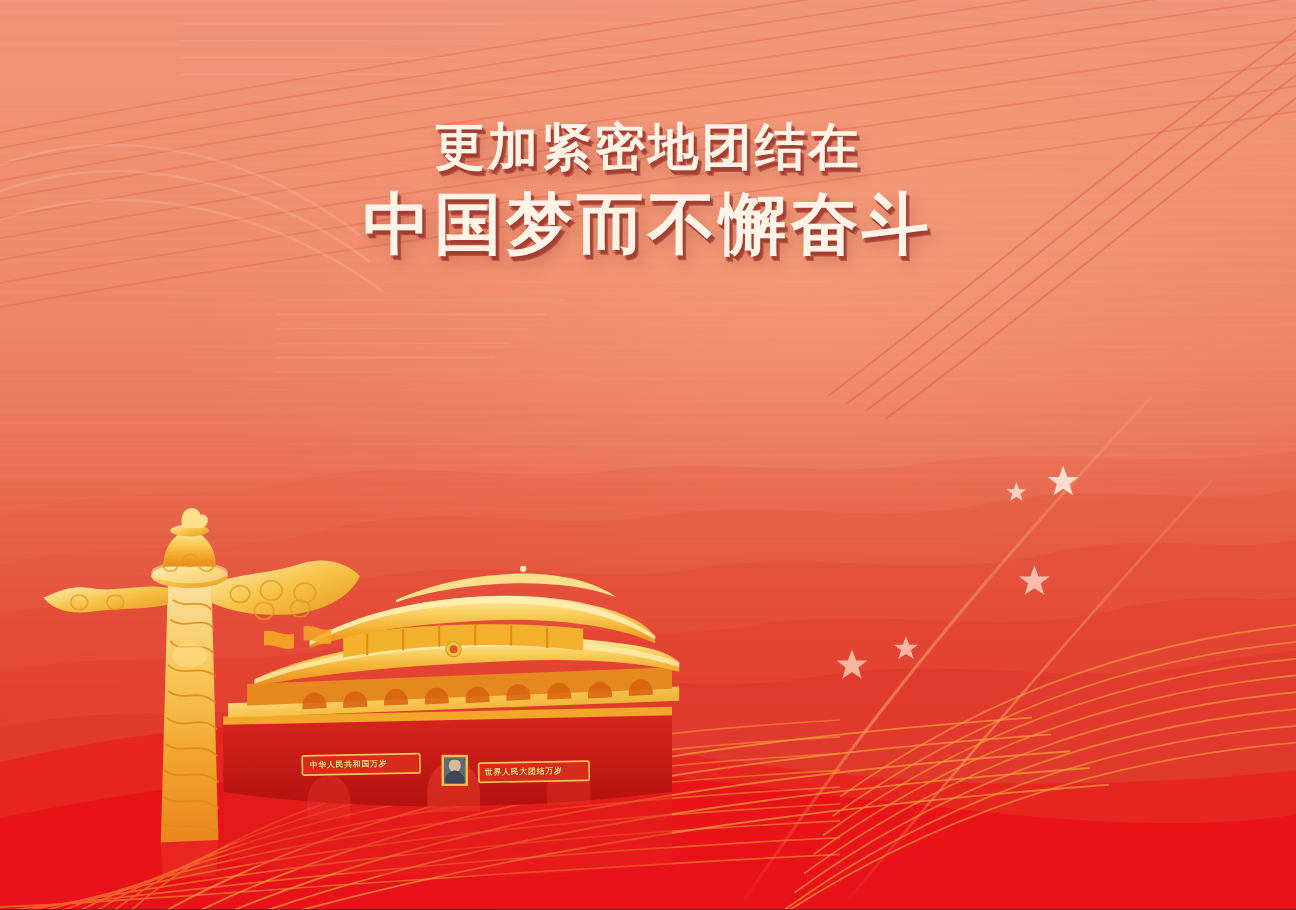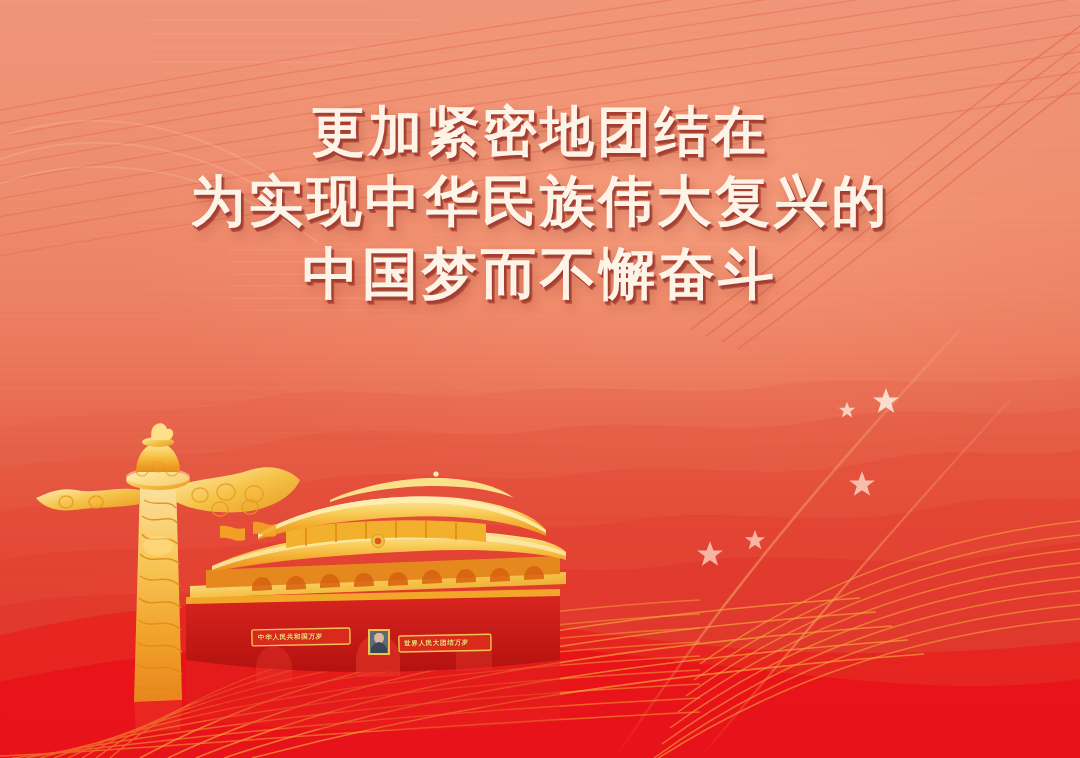--- a/index.html
+++ b/index.html
@@ -62,21 +62,21 @@
     font-weight:bold;
     letter-spacing:.06em;
     line-height:1.30;
     text-shadow:
       3px 4px 0 rgba(150,48,38,.55),
       2px 3px 0 rgba(165,58,45,.55),
       1px 2px 0 rgba(180,70,55,.45),
       5px 7px 12px rgba(120,35,28,.28);
     -webkit-font-smoothing:antialiased;
   }
-  .t1{font-size:54px;}
+  .t1{font-size:42px;}
   .t2{font-size:56px;}
   .t3{font-size:55px;}
   .t4{font-size:56px;}
 
   
   .banner-txt{
     position:absolute;
     color:#f6e27a;
     font-size:6.6px;
     letter-spacing:.6px;
@@ -367,17 +367,16 @@
   </svg>
   <svg class="star" style="left:696px;top:540px;width:28px;height:28px;" viewBox="0 0 24 24">
     <polygon points="12,1 15,9 23,9 16.5,14 19,22 12,17.4 5,22 7.5,14 1,9 9,9" fill="#fbd3bd" opacity=".80"></polygon>
   </svg>
 
   <div class="banner-txt" id="banner-left">中华人民共和国万岁</div>
   <div class="banner-txt" id="banner-right">世界人民大团结万岁</div>
 
   <div id="title-block">
     <span class="t-line t1">更加紧密地团结在</span>
-    <span class="t-line t3">为实现中华民族伟大复兴的</span>
     <span class="t-line t4">中国梦而不懈奋斗</span>
   </div>
 
 </div>
 
 </body></html>

